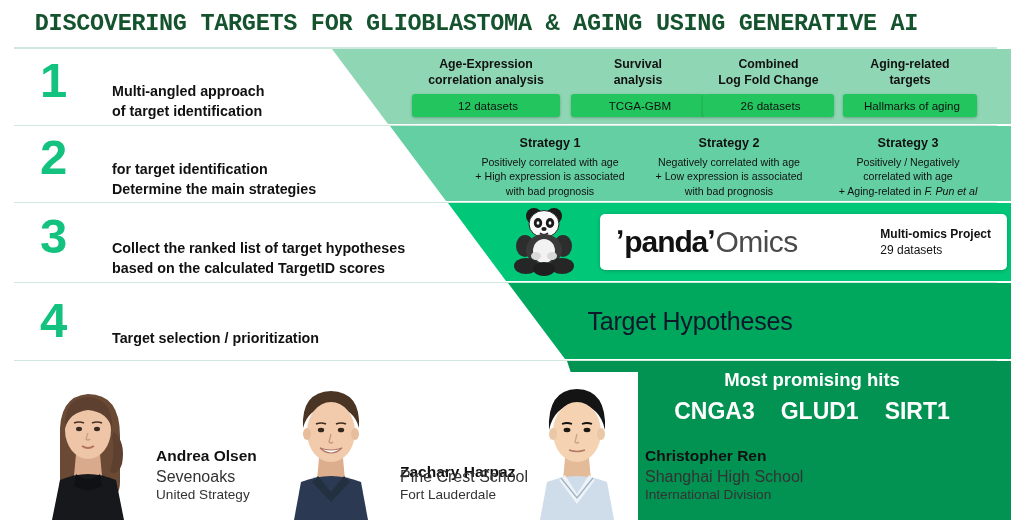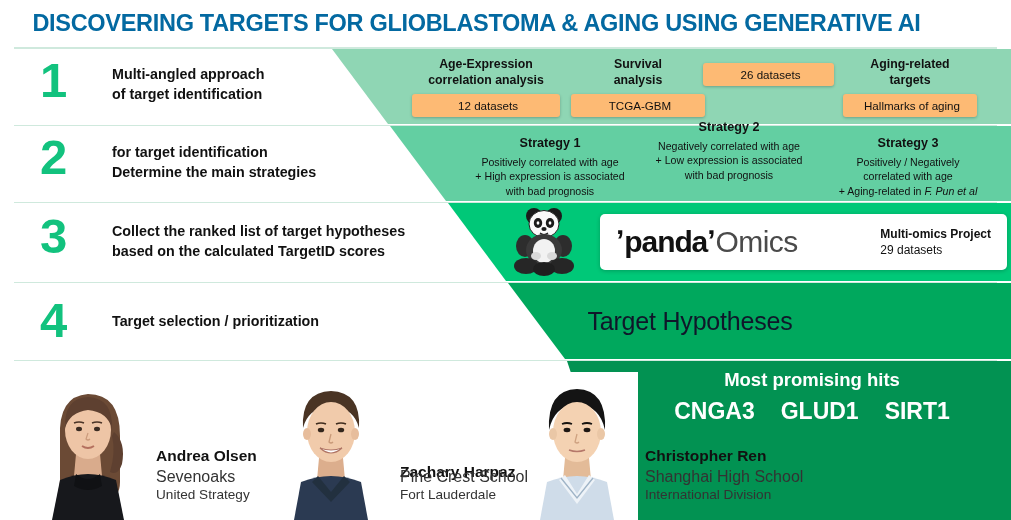--- a/index.html
+++ b/index.html
@@ -8,45 +8,45 @@
     font-family:"Liberation Sans","DejaVu Sans",sans-serif;
     color:#1a1a1a;
   }
   .stage{position:absolute;inset:0;width:1011px;height:520px;overflow:hidden;background:#fff;}
 
   
   .title{
     position:absolute;left:0;top:2px;width:953px;height:42px;
     display:flex;align-items:center;justify-content:center;
     font-size:23.5px;font-weight:bold;letter-spacing:-0.3px;
-    color:#0369a1;white-space:nowrap;
+    color:#14532d;white-space:nowrap;font-family:Liberation Mono, monospace;
   }
 
   
   .band{position:absolute;left:0;top:0;width:1011px;height:520px;}
 
   
   .sep{position:absolute;left:14px;height:1.5px;background:#cfe9dd;}
 
   
   .stepnum{
     position:absolute;left:40px;width:60px;
     font-size:49px;font-weight:bold;color:#12c27e;line-height:1;
     text-align:left;
   }
   .steptext{
     position:absolute;left:112px;
-    font-size:14.3px;font-weight:bold;line-height:1.42;color:#111;
+    font-size:14.3px;font-weight:bold;line-height:1.42;color:#111;margin-top:17px;
   }
 
   
   .r1col{position:absolute;text-align:center;}
   .r1head{font-size:12.3px;font-weight:bold;line-height:1.28;color:#111;}
   .chip{
-    margin-top:6px;background:#fdba74;border-radius:3px;
+    margin-top:6px;background:#22c55e;border-radius:3px;
     box-shadow:0 1px 3px rgba(0,0,0,.25);
     font-size:11.6px;font-weight:normal;color:#111;
     padding:5px 0 5px 4px;white-space:nowrap;
   }
 
   
   .r2col{position:absolute;text-align:center;}
   .r2head{font-size:12.6px;font-weight:bold;color:#111;margin-bottom:5px;}
   .r2body{font-size:10.6px;line-height:1.36;color:#111;}
   .r2body i{font-style:italic;}
@@ -149,41 +149,45 @@
 
   <div class="r1col" style="left:571px;top:57px;width:134px;">
     <div class="r1head">
       <div>Survival</div>
       <div>analysis</div>
     </div>
     <div class="chip">TCGA-GBM</div>
   </div>
 
   <div class="r1col" style="left:703px;top:57px;width:131px;">
+    <div class="r1head">
+      <div>Combined</div>
+      <div>Log Fold Change</div>
+    </div>
     <div class="chip">26 datasets</div>
   </div>
 
   <div class="r1col" style="left:843px;top:57px;width:134px;">
     <div class="r1head">
       <div>Aging-related</div>
       <div>targets</div>
     </div>
     <div class="chip">Hallmarks of aging</div>
   </div>
 
   <div class="r2col" style="left:460px;top:136px;width:180px;">
     <div class="r2head">Strategy 1</div>
     <div class="r2body">
       <div>Positively correlated with age</div>
       <div>+ High expression is associated</div>
       <div>with bad prognosis</div>
     </div>
   </div>
 
-  <div class="r2col" style="left:639px;top:120px;width:180px;">
+  <div class="r2col" style="left:639px;top:136px;width:180px;">
     <div class="r2head">Strategy 2</div>
     <div class="r2body">
       <div>Negatively correlated with age</div>
       <div>+ Low expression is associated</div>
       <div>with bad prognosis</div>
     </div>
   </div>
 
   <div class="r2col" style="left:818px;top:136px;width:180px;">
     <div class="r2head">Strategy 3</div>

